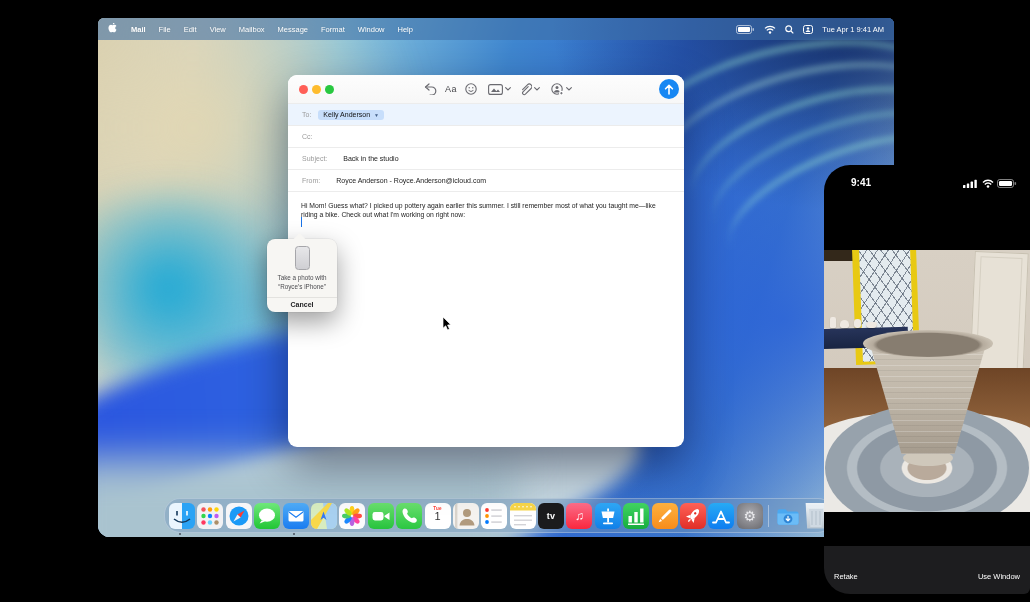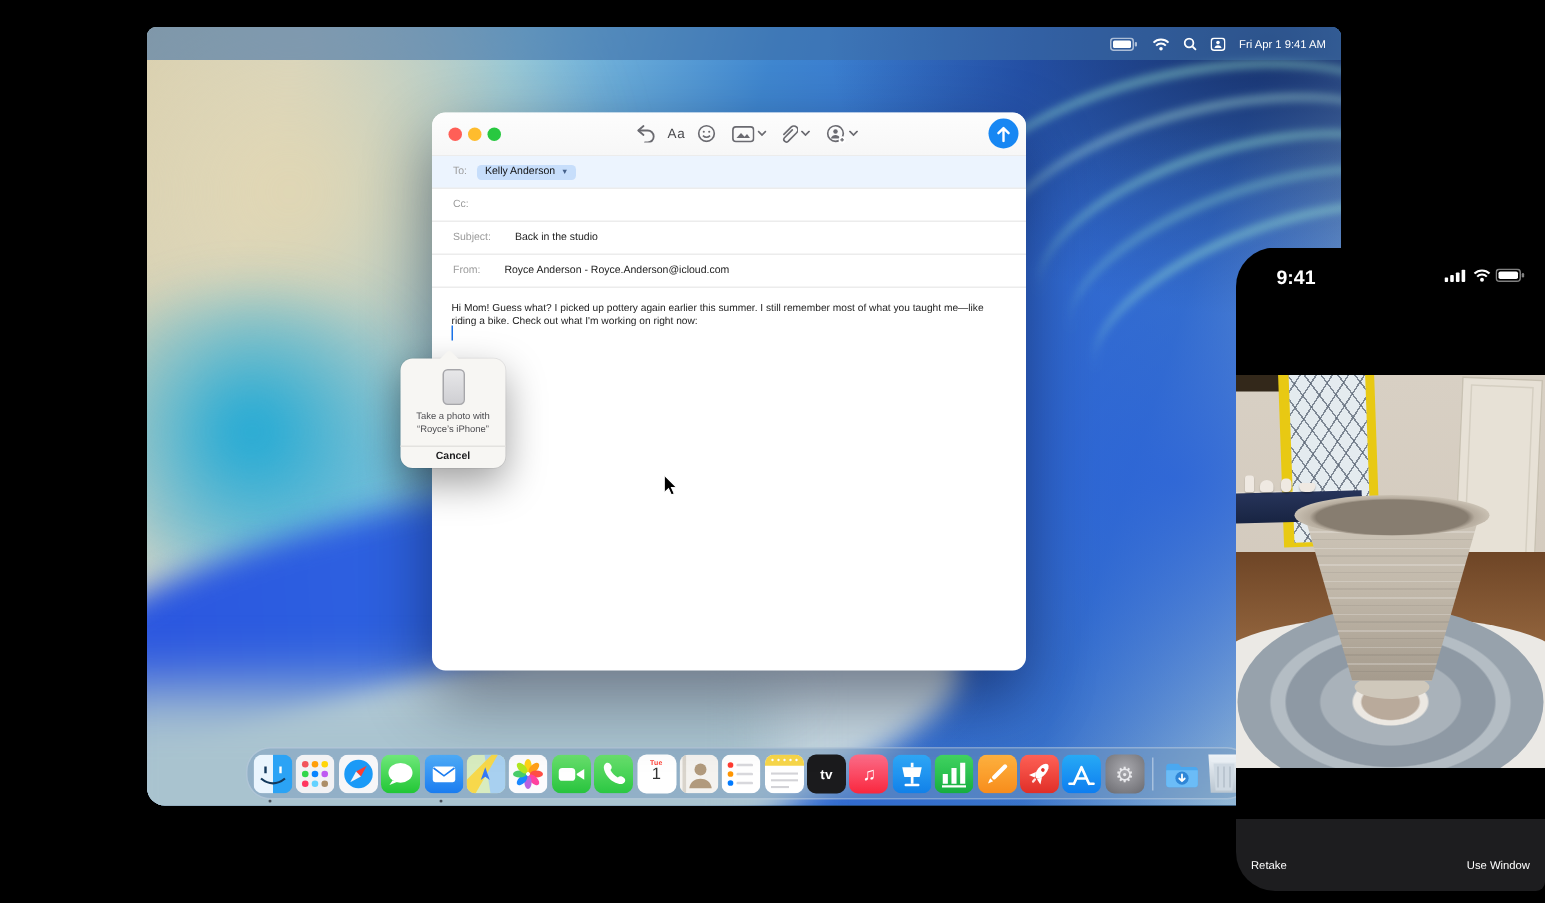--- a/index.html
+++ b/index.html
@@ -71,21 +71,21 @@
   .cal-wd{font-size:4.6px;color:#ff3b30;margin-top:3px;font-weight:bold;letter-spacing:.2px}
   .cal-day{font-size:11px;color:#333;line-height:1;margin-top:.5px}
   .tvico{background:#1b1b1d;display:flex;align-items:center;justify-content:center;color:#fff;font-size:9px;font-weight:bold;letter-spacing:.3px}
   .musico{background:linear-gradient(#fd6e8a,#f9273e);display:flex;align-items:center;justify-content:center;color:#fff;font-size:12px}
   .setico{background:radial-gradient(circle at 50% 40%,#aaaaaf,#69696e);display:flex;align-items:center;justify-content:center;color:#e9e9ec;font-size:14px}
   .trash{background:linear-gradient(#eef3f7,#b9c5d0);clip-path:polygon(10% 0,90% 0,84% 100%,16% 100%);border-radius:3px}
   .dock-dot{position:absolute;width:2.2px;height:2.2px;border-radius:50%;background:rgba(20,20,30,.65);top:515px;z-index:16}
 
   
   .iphone{position:absolute;left:824px;top:165px;width:206px;height:429px;background:#000;border-radius:26px 6px 6px 26px;overflow:hidden;z-index:50}
-  .ip-time{position:absolute;left:27px;top:12px;color:#fff;font-size:13px;font-weight:600}
+  .ip-time{position:absolute;left:27px;top:12px;color:#fff;font-size:10px;font-weight:600}
   .ip-status{position:absolute;right:13px;top:14px;display:flex;align-items:center;gap:3.5px}
   .photo{position:absolute;left:0;top:85px;width:206px;height:262px;overflow:hidden;background:linear-gradient(#d8d0c4,#cfc5b8)}
   .ph{position:absolute}
   .ph-dark-corner{left:0;top:0;width:44px;height:11px;background:#33281a}
   .ph-window{left:30px;top:-4px;width:64px;height:118px;background:#e8c913;transform:rotate(-2deg)}
   .ph-lattice{position:absolute;left:7px;top:3px;right:6px;bottom:3px;background-color:#e4ebef;background-image:repeating-linear-gradient(55deg,rgba(92,103,118,.75) 0 1px,transparent 1px 9px),repeating-linear-gradient(-55deg,rgba(92,103,118,.75) 0 1px,transparent 1px 9px)}
   .ph-mantel{left:-4px;top:78px;width:88px;height:20px;background:linear-gradient(#27345a,#182442);transform:rotate(-1.5deg);box-shadow:0 -1px 0 rgba(255,255,255,.25)}
   .cer{background:#efe9e2;box-shadow:0 1px 1px rgba(0,0,0,.25)}
   .cer1{left:6px;top:67px;width:6px;height:11px;border-radius:2px 2px 1px 1px}
   .cer2{left:16px;top:70px;width:9px;height:8px;border-radius:50% 50% 2px 2px}
@@ -116,20 +116,37 @@
   <div class="wp wp-bluewave"></div>
   <div class="wp wp-lightband"></div>
   <div class="wp wp-bottomlight"></div>
   <div class="wp streak s1"></div>
   <div class="wp streak s2"></div>
   <div class="wp streak s3"></div>
   <div class="wp streak s4"></div>
   <div class="wp streak s5"></div>
 
   <div class="menubar">
+    <div class="menus">
+      <span style="display:flex">
+        <svg width="10" height="12" viewBox="0 0 10 12">
+            <path d="M7.2 6.4c0-1.5 1.2-2.2 1.3-2.3-.7-1-1.8-1.2-2.2-1.2-.9-.1-1.8.5-2.3.5-.5 0-1.2-.5-2-.5C1 3 .1 3.6-.4 4.6c-1 1.7-.3 4.3.7 5.7.5.7 1 1.4 1.8 1.4.7 0 1-.5 1.9-.5s1.1.5 1.9.5 1.3-.7 1.8-1.4c.5-.8.8-1.5.8-1.6 0 0-1.5-.6-1.5-2.3z" transform="translate(1.2 -.6) scale(.85)" fill="#fff"></path>
+            <path d="M5.8 1.7c.4-.5.6-1.1.6-1.7-.6 0-1.2.4-1.6.8-.3.4-.6 1-.5 1.6.6.1 1.2-.3 1.5-.7z" transform="translate(1.2 -.6) scale(.85)" fill="#fff"></path>
+          </svg>
+      </span>
+      <span class="menu-item menu-app">Mail</span>
+      <span class="menu-item">File</span>
+      <span class="menu-item">Edit</span>
+      <span class="menu-item">View</span>
+      <span class="menu-item">Mailbox</span>
+      <span class="menu-item">Message</span>
+      <span class="menu-item">Format</span>
+      <span class="menu-item">Window</span>
+      <span class="menu-item">Help</span>
+    </div>
     <div class="mb-right">
       <span style="display:flex">
         <svg width="19" height="9" viewBox="0 0 19 9">
             <rect x=".5" y=".5" width="15" height="8" rx="2" fill="none" stroke="rgba(255,255,255,.6)"></rect>
             <rect x="2" y="2" width="12" height="5" rx="1" fill="#fff"></rect>
             <rect x="16.5" y="3" width="1.5" height="3" rx=".7" fill="rgba(255,255,255,.6)"></rect>
           </svg>
       </span>
       <span style="display:flex">
         <svg width="12" height="9" viewBox="0 0 12 9">
@@ -144,21 +161,21 @@
             <line x1="6" y1="6" x2="8.3" y2="8.3" stroke="#fff" stroke-width="1.2"></line>
           </svg>
       </span>
       <span style="display:flex">
         <svg width="10" height="9" viewBox="0 0 10 9">
             <rect x=".5" y=".5" width="9" height="8" rx="2" fill="none" stroke="#fff"></rect>
             <circle cx="5" cy="3.4" r="1.2" fill="#fff"></circle>
             <path d="M2.6 7c.4-1.3 1.4-1.8 2.4-1.8s2 .5 2.4 1.8z" fill="#fff"></path>
           </svg>
       </span>
-      <span class="clock">Fri Apr 1  9:41 AM</span>
+      <span class="clock">Tue Apr 1  9:41 AM</span>
     </div>
   </div>
 
   <div class="mailwin">
     <div class="mw-head">
       <span class="tl tl-red"></span>
       <span class="tl tl-yellow"></span>
       <span class="tl tl-green"></span>
 
       <span class="tbi" style="left:136px">

